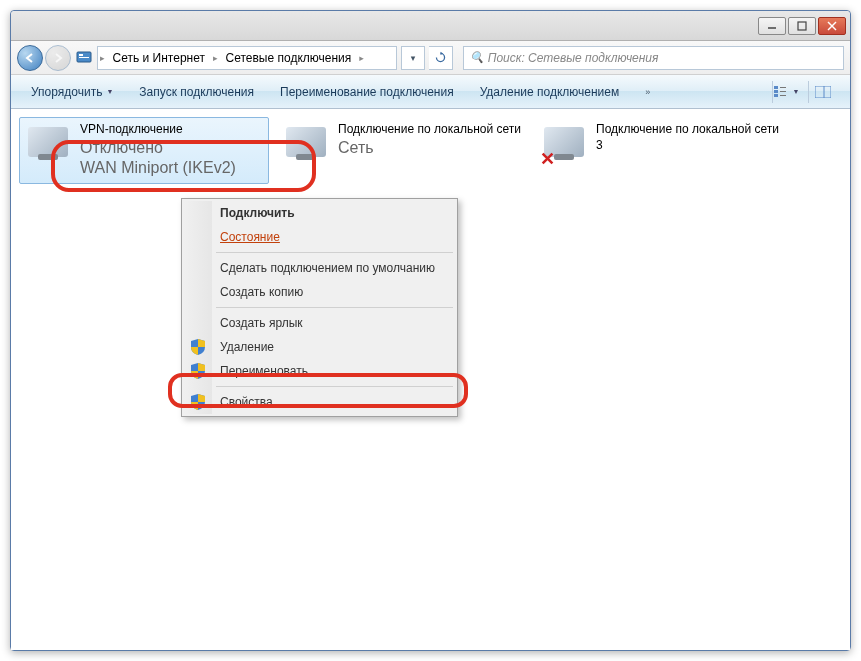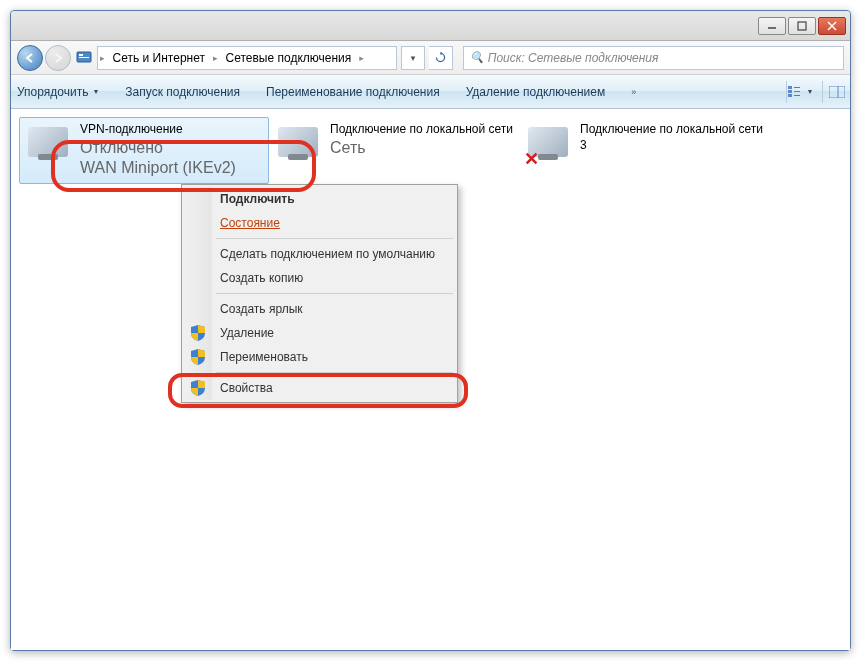--- a/index.html
+++ b/index.html
@@ -56,30 +56,30 @@
     .searchbox {
       flex: 1; margin-left: 6px; height: 24px;
       border: 1px solid #b8c8d8; background: #fff;
       display: flex; align-items: center; padding: 0 6px; font-size: 12px; color: #888;
       font-style: italic;
     }
     .toolbar {
       height: 34px;
       background: linear-gradient(to bottom, #f5fafd, #dfeef7 49%, #cde5f2 50%, #e6f2fa);
       border-bottom: 1px solid #b0c0d0;
-      display: flex; align-items: center; padding: 0 0; gap: 14px;
+      display: flex; align-items: center; padding: 0 14px; gap: 14px;
       font-size: 12px; color: #1a3a5a;
     }
     .toolitem { display: flex; align-items: center; gap: 4px; cursor: pointer; padding: 4px 6px; }
     .tool-drop { font-size: 7px; color: #446; }
     .toolbar-right { margin-left: auto; display: flex; gap: 8px; align-items: center; }
     .content {
       flex: 1; background: #fff; position: relative; padding: 8px; overflow: hidden;
     }
-    .conn-list { display: flex; gap: 0; }
+    .conn-list { display: flex; gap: 8px; }
     .conn-item {
       display: flex; width: 250px; padding: 4px; gap: 8px;
       align-items: flex-start; font-size: 12px; border-radius: 2px;
       border: 1px solid transparent;
     }
     .conn-item.selected {
       background: linear-gradient(to bottom, #eaf5fd, #d4ebfb);
       border: 1px solid #8ab8e0;
     }
     .conn-icon {
@@ -106,21 +106,21 @@
     .conn-text .line { color: #666; font-size: 16px; white-space: nowrap; }
     .highlight-1 {
       position: absolute; left: 40px; top: 129px; width: 265px; height: 52px;
       border: 4px solid #e03020; border-radius: 18px; pointer-events: none; z-index: 20;
     }
     .highlight-2 {
       position: absolute; left: 157px; top: 362px; width: 300px; height: 35px;
       border: 4px solid #e03020; border-radius: 14px; pointer-events: none; z-index: 20;
     }
     .context-menu {
-      position: absolute; left: 170px; top: 173px; width: 277px;
+      position: absolute; left: 170px; top: 187px; width: 277px;
       background: #f0f0f0; border: 1px solid #a0a0a0;
       box-shadow: 3px 3px 6px rgba(0,0,0,0.25);
       font-size: 12px; z-index: 10; padding: 2px;
     }
     .menu-left-strip {
       position:absolute; left:2px; top:2px; bottom:2px; width:28px;
       background: linear-gradient(to right, #f0f0f0, #e6e6e6);
     }
     .menu-item {
       position: relative; padding: 5px 14px 5px 36px; color: #333; cursor: pointer;

